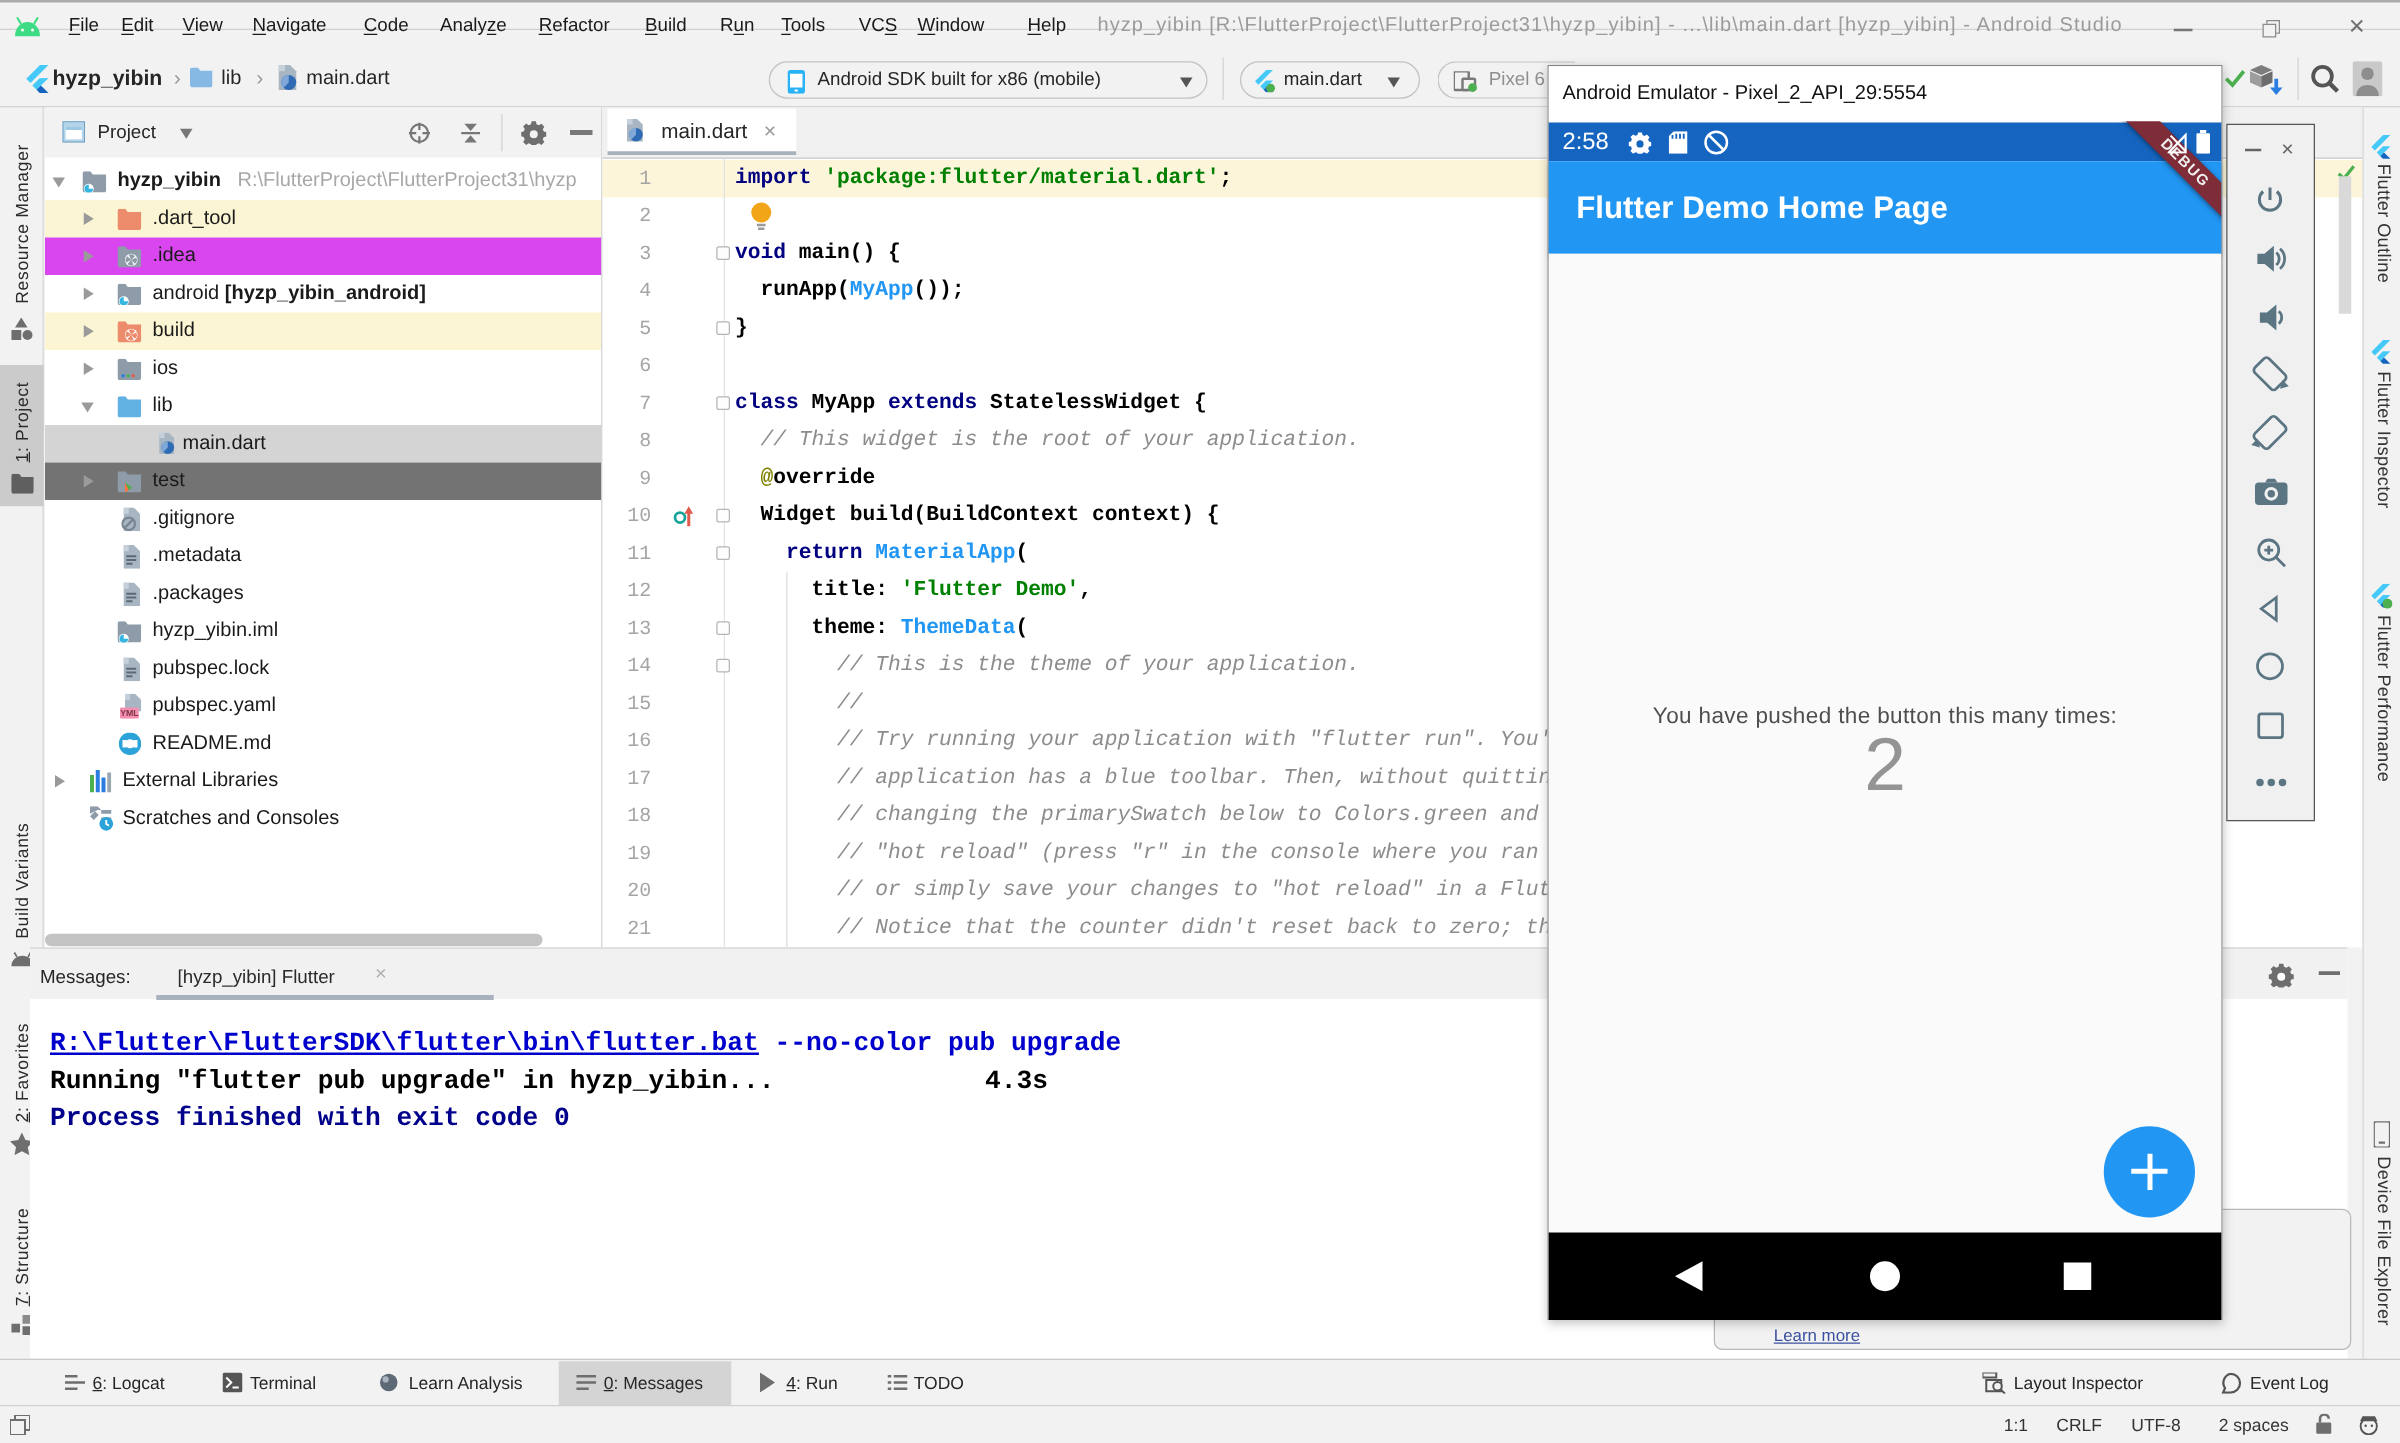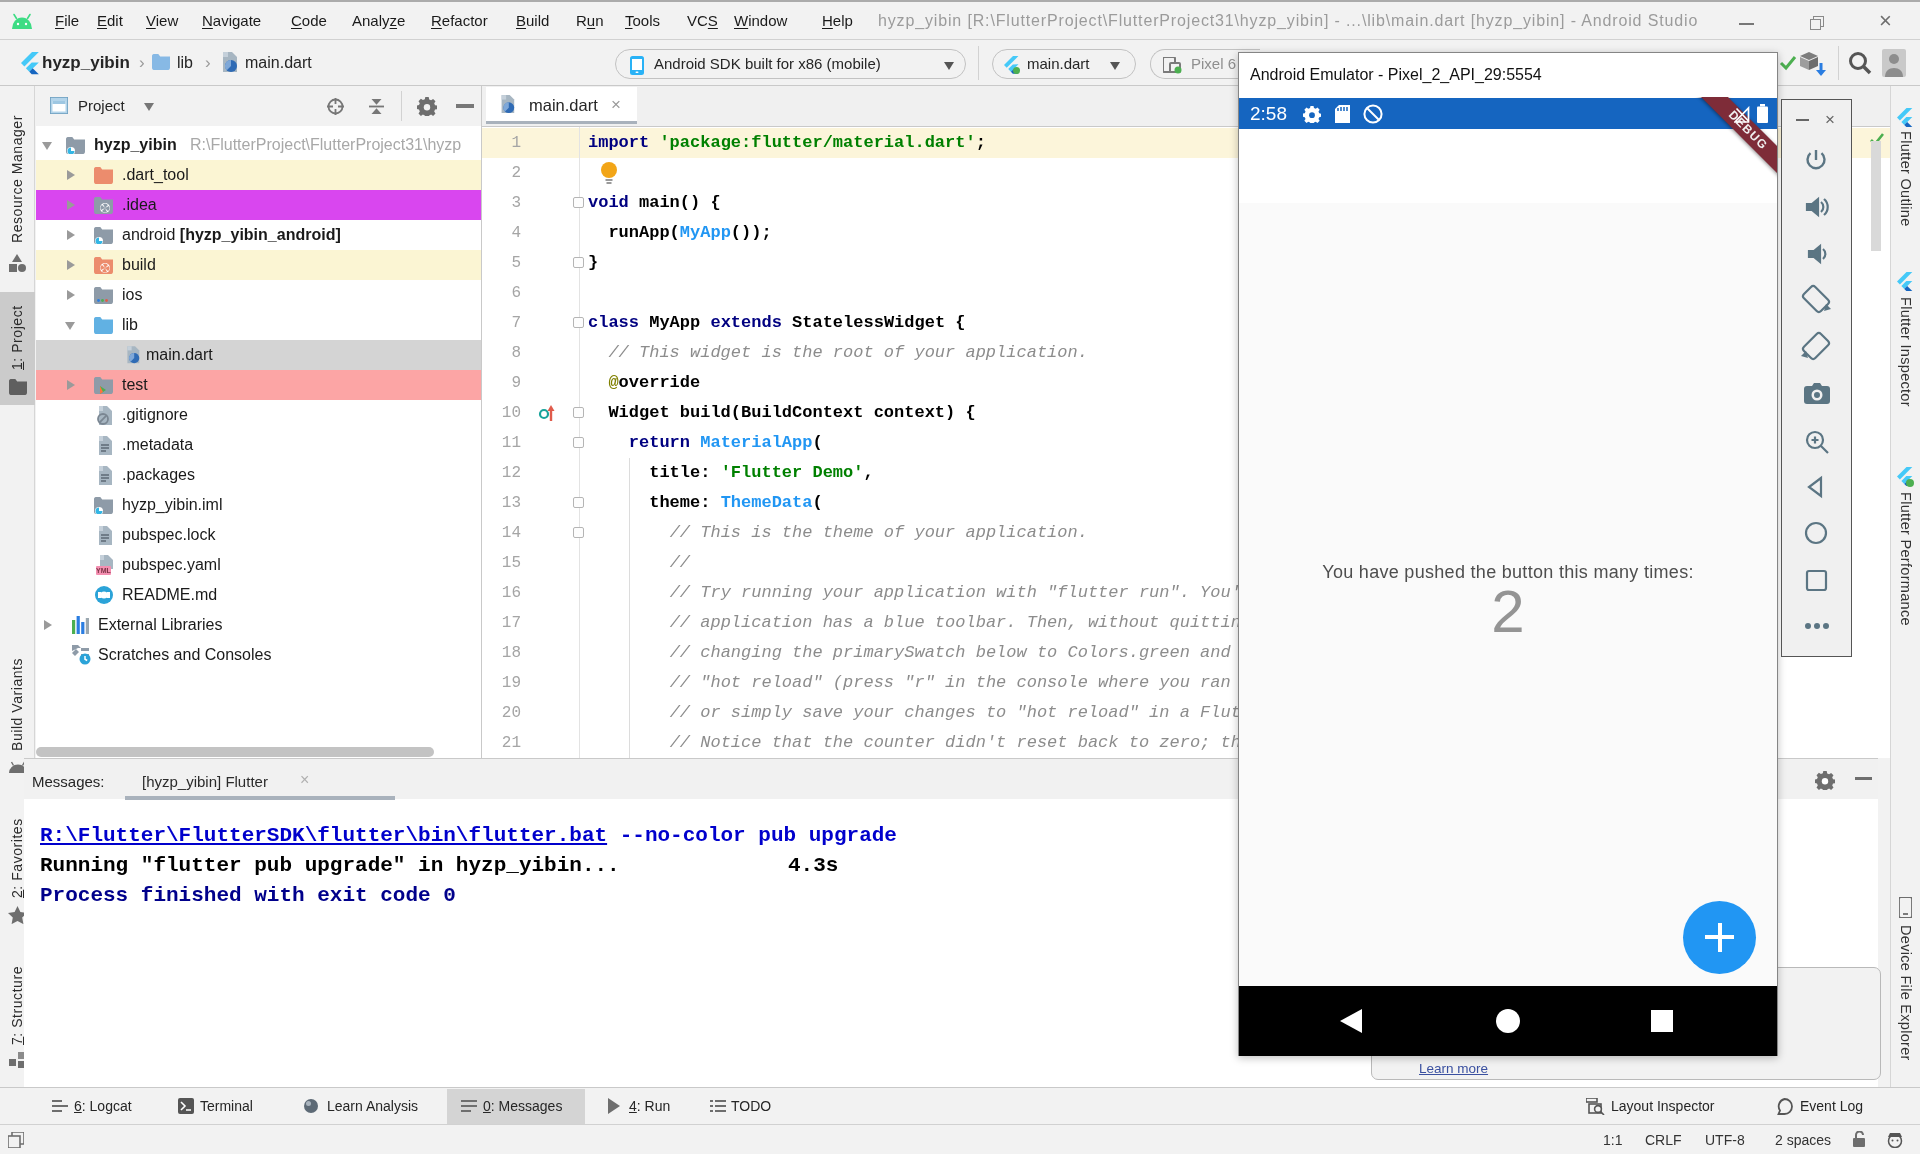--- a/index.html
+++ b/index.html
@@ -1,20 +1,20 @@
 <!DOCTYPE html>
 <html><head>
 <meta charset="utf-8">
 <style>
 * { margin:0; padding:0; box-sizing:border-box; }
 html,body { width:1920px; height:1154px; overflow:hidden; font-family:"Liberation Sans",sans-serif; background:#f2f2f2; }
 .abs { position:absolute; }
 #page { position:relative; width:1920px; height:1154px; }
 
-#menubar { position:absolute; left:0; top:0; width:1920px; height:40px; background:#f2f2f2; border-top:2px solid #ababab; border-bottom:1px solid #d1d1d1; }
+#menubar { position:absolute; left:0; top:0; width:1920px; height:24px; background:#f2f2f2; border-top:2px solid #ababab; border-bottom:1px solid #d1d1d1; }
 #menubar .mi { position:absolute; top:0; height:38px; line-height:38px; font-size:15px; color:#1a1a1a; }
 #menubar .mi u { text-decoration-thickness:1px; text-underline-offset:2px; }
 #wintitle { position:absolute; left:878px; top:0; height:38px; line-height:38px; font-size:16px; letter-spacing:0.85px; color:#9b9b9b; white-space:nowrap; }
 
 #toolbar { position:absolute; left:0; top:41px; width:1920px; height:45px; background:#f2f2f2; border-bottom:1px solid #c9c9c9; }
 #toolbar .bc { position:absolute; top:0; height:44px; line-height:44px; font-size:16px; color:#262626; }
 .combo { position:absolute; top:8px; height:30px; border:1px solid #c2c2c2; border-radius:15px; background:#f2f2f2; font-size:15px; color:#262626; line-height:28px; white-space:nowrap; }
 
 #leftstripe { position:absolute; left:0; top:86px; width:35px; height:1038px; background:#f2f2f2; border-right:1px solid #d6d6d6; }
 .vlabL { position:absolute; transform:rotate(-90deg); transform-origin:0 0; font-size:14px; letter-spacing:0.55px; color:#2b2b2b; white-space:nowrap; }
@@ -282,21 +282,21 @@
     </div>
     <div class="trow" style="top:254px;background:#d4d4d4">
       <svg class="abs" style="left:88px;top:6px" width="17" height="19" viewBox="0 0 20 22">
             <path fill="#a7b6c2" d="M4 0h9l5 5v15H4z"></path>
             <path fill="#c5d0da" d="M4 0h5v5H4z"></path>
             <circle cx="12" cy="14" r="6" fill="#2f6bb5"></circle>
             <path fill="#7fa8d8" d="M12 8a6 6 0 00-4.2 10.3L12 14z"></path>
           </svg>
       <span class="abs" style="left:110px">main.dart</span>
     </div>
-    <div class="trow" style="top:284px;background:#fca5a5">
+    <div class="trow" style="top:284px;background:#737373">
       <div class="arr right" style="left:31px;top:10px"></div>
       <svg class="abs" style="left:58px;top:7px" width="19" height="17" viewBox="0 0 19 17">
             <path fill="#8e9ba8" d="M0 2c0-1 .7-2 1.7-2h4.6l1.9 2.5H19v12c0 1.4-.7 2.5-1.7 2.5H1.7C.7 17 0 16 0 14.5z"></path>
             <path fill="#4caf50" d="M6 9l6 4-6 4z"></path>
             <path fill="#ff7043" d="M6 9v8l3-2z"></path>
           </svg>
       <span class="abs" style="left:86px">test</span>
     </div>
     <div class="trow" style="top:314px">
       <svg class="abs" style="left:60px;top:6px" width="16" height="19" viewBox="0 0 16 19">
@@ -580,20 +580,23 @@
         </svg>
     <svg class="abs" style="left:96px;top:7px" width="15" height="18" viewBox="0 0 15 18">
           <path fill="#fff" d="M4 0h11v18H0V4z"></path>
           <path stroke="#1565c0" stroke-width="1.5" d="M3 3v3M6 2v4M9 2v4M12 2v4"></path>
         </svg>
     <svg class="abs" style="left:124px;top:6px" width="20" height="20" viewBox="0 0 20 20">
           <circle cx="10" cy="10" r="8.6" fill="none" stroke="#fff" stroke-width="2"></circle>
           <path stroke="#fff" stroke-width="2" d="M4 4l12 12"></path>
         </svg>
   </div>
+  <div id="eappbar">
+        <span class="abs" style="left:22px;top:0;height:74px;line-height:74px;font-size:25px;font-weight:bold">Flutter Demo Home Page</span>
+      </div>
   <div id="econtent">
     <div class="abs" style="left:0;top:359px;width:538px;text-align:center;font-size:18px;letter-spacing:0.3px;color:#4e4e4e">You have pushed the button this many times:</div>
     <div class="abs" style="left:0;top:379px;width:538px;text-align:center;font-size:60px;line-height:60px;color:#949494">2</div>
   </div>
   <div class="abs" style="left:0;top:44px;width:538px;height:959px;overflow:hidden">
         <div id="debugbanner">DEBUG</div>
       </div>
   <svg class="abs" style="left:495px;top:53px" width="16" height="17" viewBox="0 0 16 17">
         <path fill="none" stroke="#fff" stroke-width="1.7" d="M14.5 2v14H1z"></path>
         <path stroke="#fff" stroke-width="1.7" d="M2.5 2.5l12 12.5"></path>

